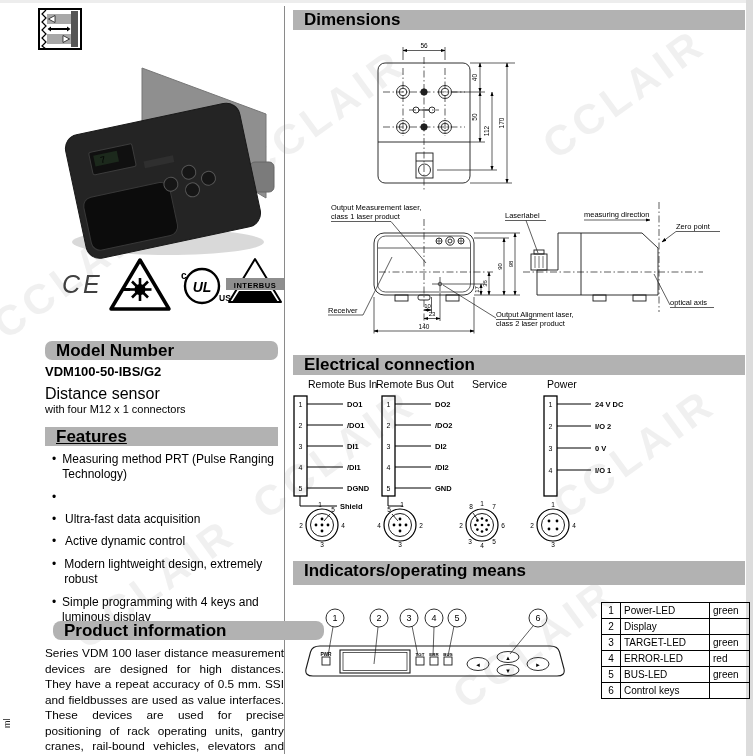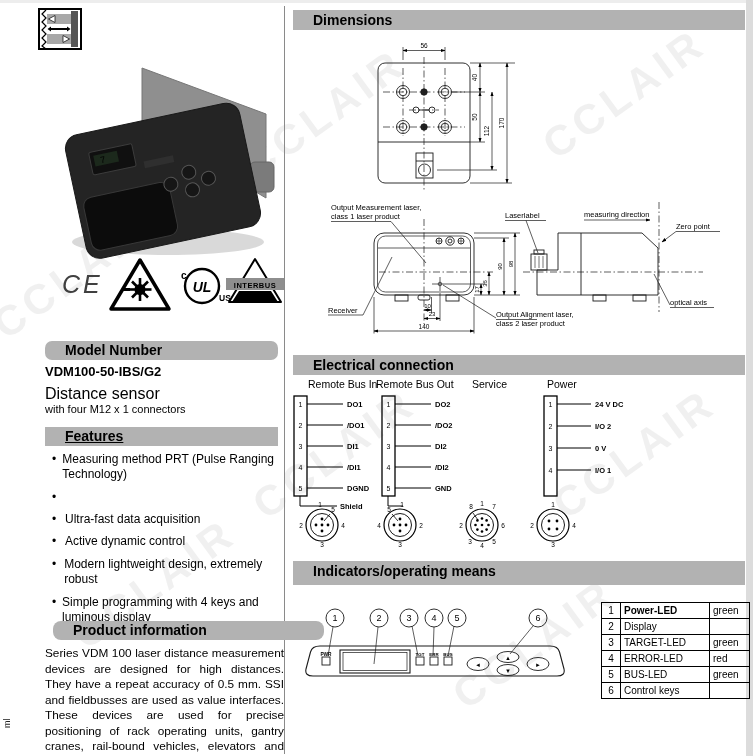--- a/index.html
+++ b/index.html
@@ -1,18 +1,18 @@
 <!DOCTYPE html>
 <html><head>
 <meta charset="utf-8">
 <style>
   html,body{margin:0;padding:0;background:#e9e9e9;}
   .page{position:relative;width:753px;height:756px;background:#ffffff;font-family:"Liberation Sans",sans-serif;color:#000;overflow:hidden;}
   .abs{position:absolute;}
-  .bar{position:absolute;background:#b2b2b2;height:19px;font-weight:bold;font-size:14px;line-height:19px;padding-left:20px;box-sizing:border-box;white-space:nowrap;}
+  .bar{position:absolute;background:#b2b2b2;height:19px;font-weight:bold;font-size:17px;line-height:19px;padding-left:11px;box-sizing:border-box;white-space:nowrap;}
   .edge-right{position:absolute;right:0;top:0;width:7px;height:756px;background:#dcdcdc;}
   .edge-top{position:absolute;left:0;top:0;width:753px;height:3px;background:#ededed;}
   .divider{position:absolute;left:284px;top:6px;width:1px;height:748px;background:#8a8a8a;}
   .wm{position:absolute;font-size:42px;font-weight:bold;letter-spacing:5px;color:rgba(140,140,140,0.13);transform:rotate(-36deg);pointer-events:none;white-space:nowrap;}
   .model{font-size:13px;font-weight:bold;}
   .sub1{font-size:16px;}
   .sub2{font-size:11px;}
   .feat{width:239px;font-size:12px;line-height:1.28;}
   .feat .item{display:flex;margin-bottom:7px;}
   .feat .dot{width:20px;padding-left:7px;box-sizing:border-box;}
@@ -495,21 +495,21 @@
     <text x="182" y="62.5" text-anchor="middle" font-size="6">◄</text>
     <text x="212" y="55.5" text-anchor="middle" font-size="6">▲</text>
     <text x="212" y="68.5" text-anchor="middle" font-size="6">▼</text>
     <text x="242" y="62.5" text-anchor="middle" font-size="6">►</text>
   </svg>
 
   <table class="ind abs" style="left:601px;top:602px;">
     <tbody>
         <tr>
       <td style="width:12px;text-align:center;">1</td>
-      <td style="width:82px;font-weight:bold;">Power-LED</td>
+      <td style="width:82px;">Power-LED</td>
       <td style="width:33px;">green</td>
     </tr>
     <tr>
       <td style="text-align:center;">2</td>
       <td>Display</td>
       <td></td>
     </tr>
     <tr>
       <td style="text-align:center;">3</td>
       <td>TARGET-LED</td>

